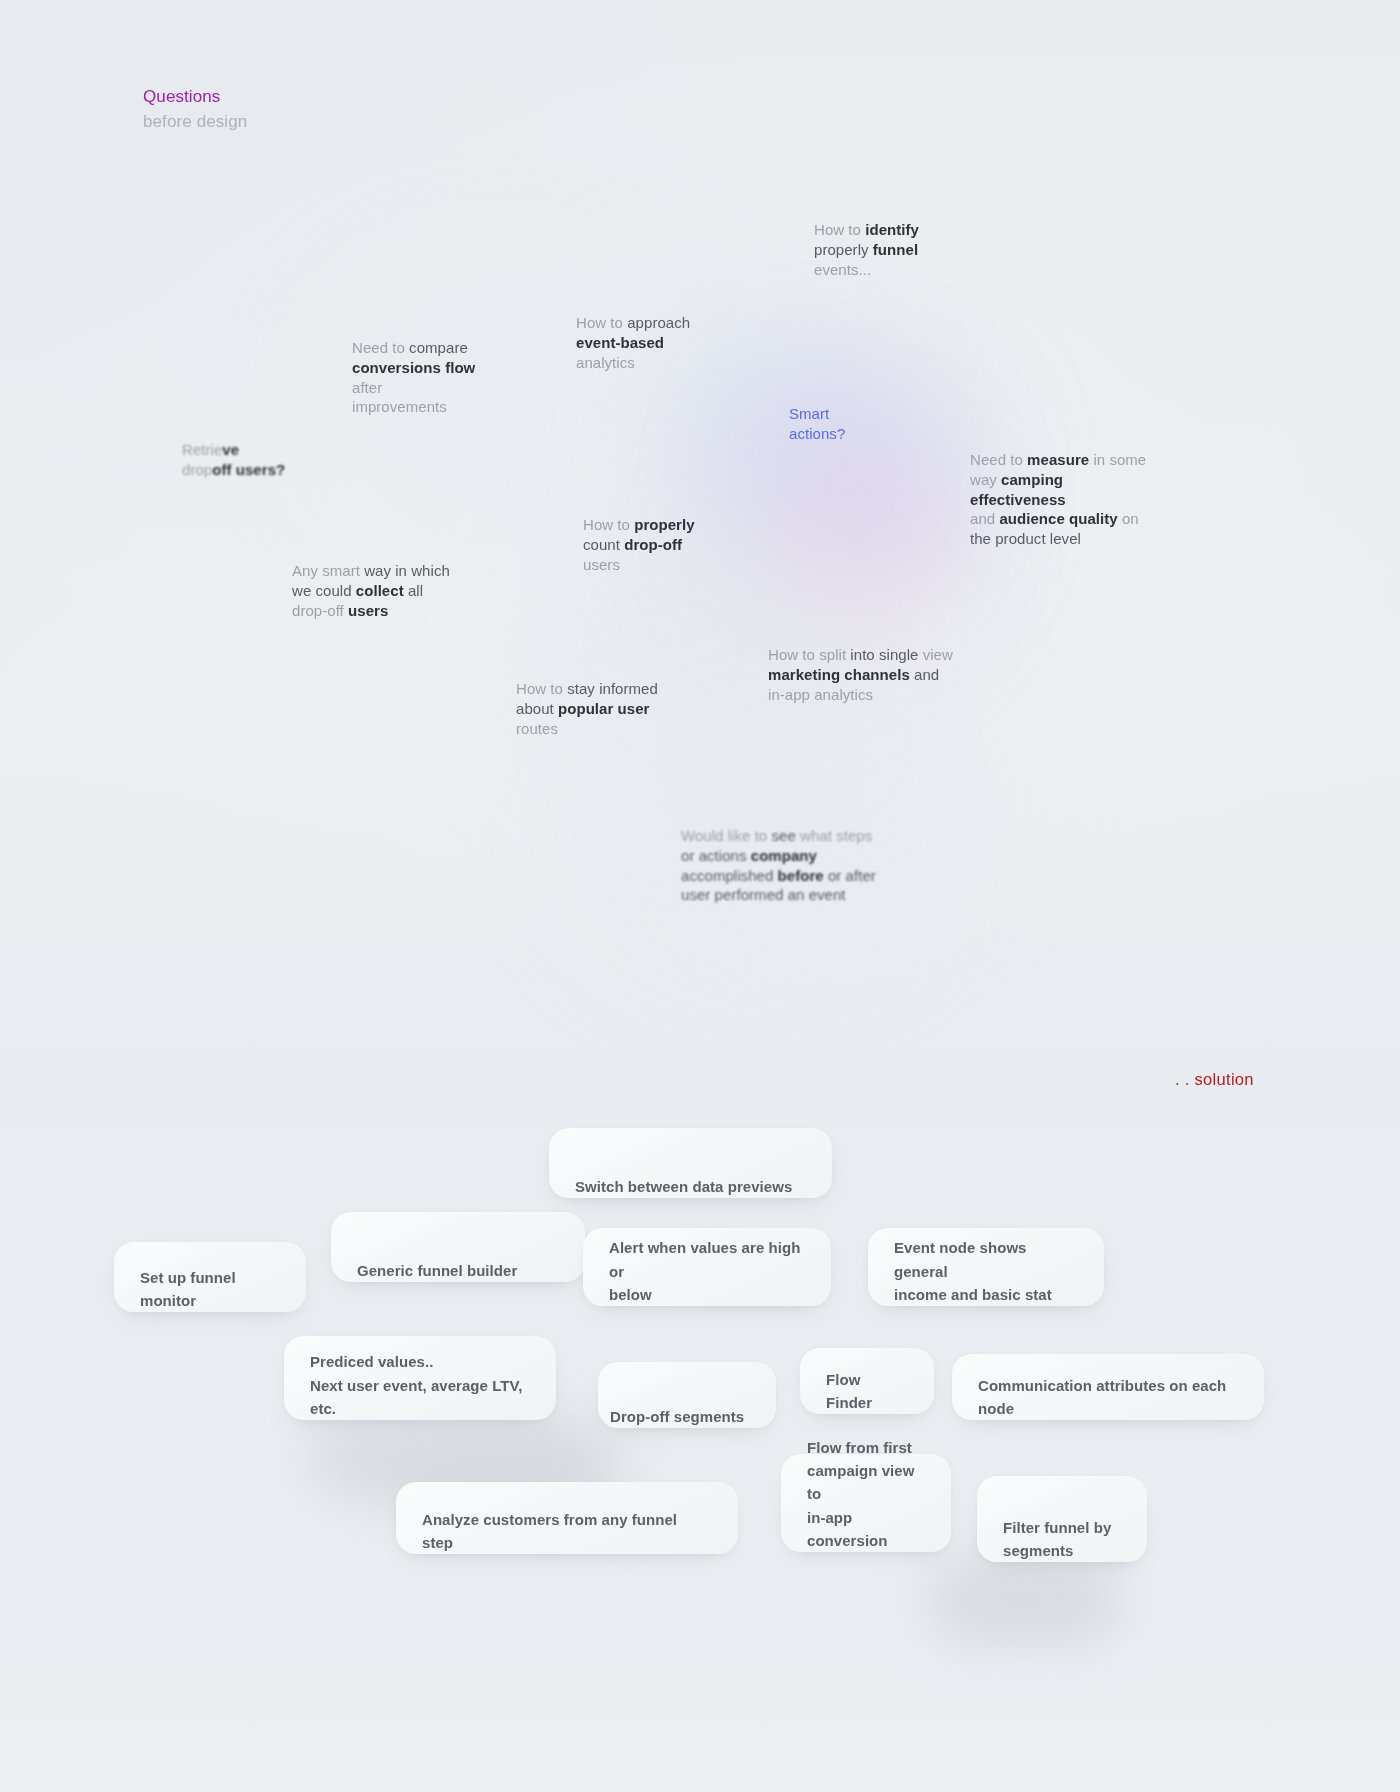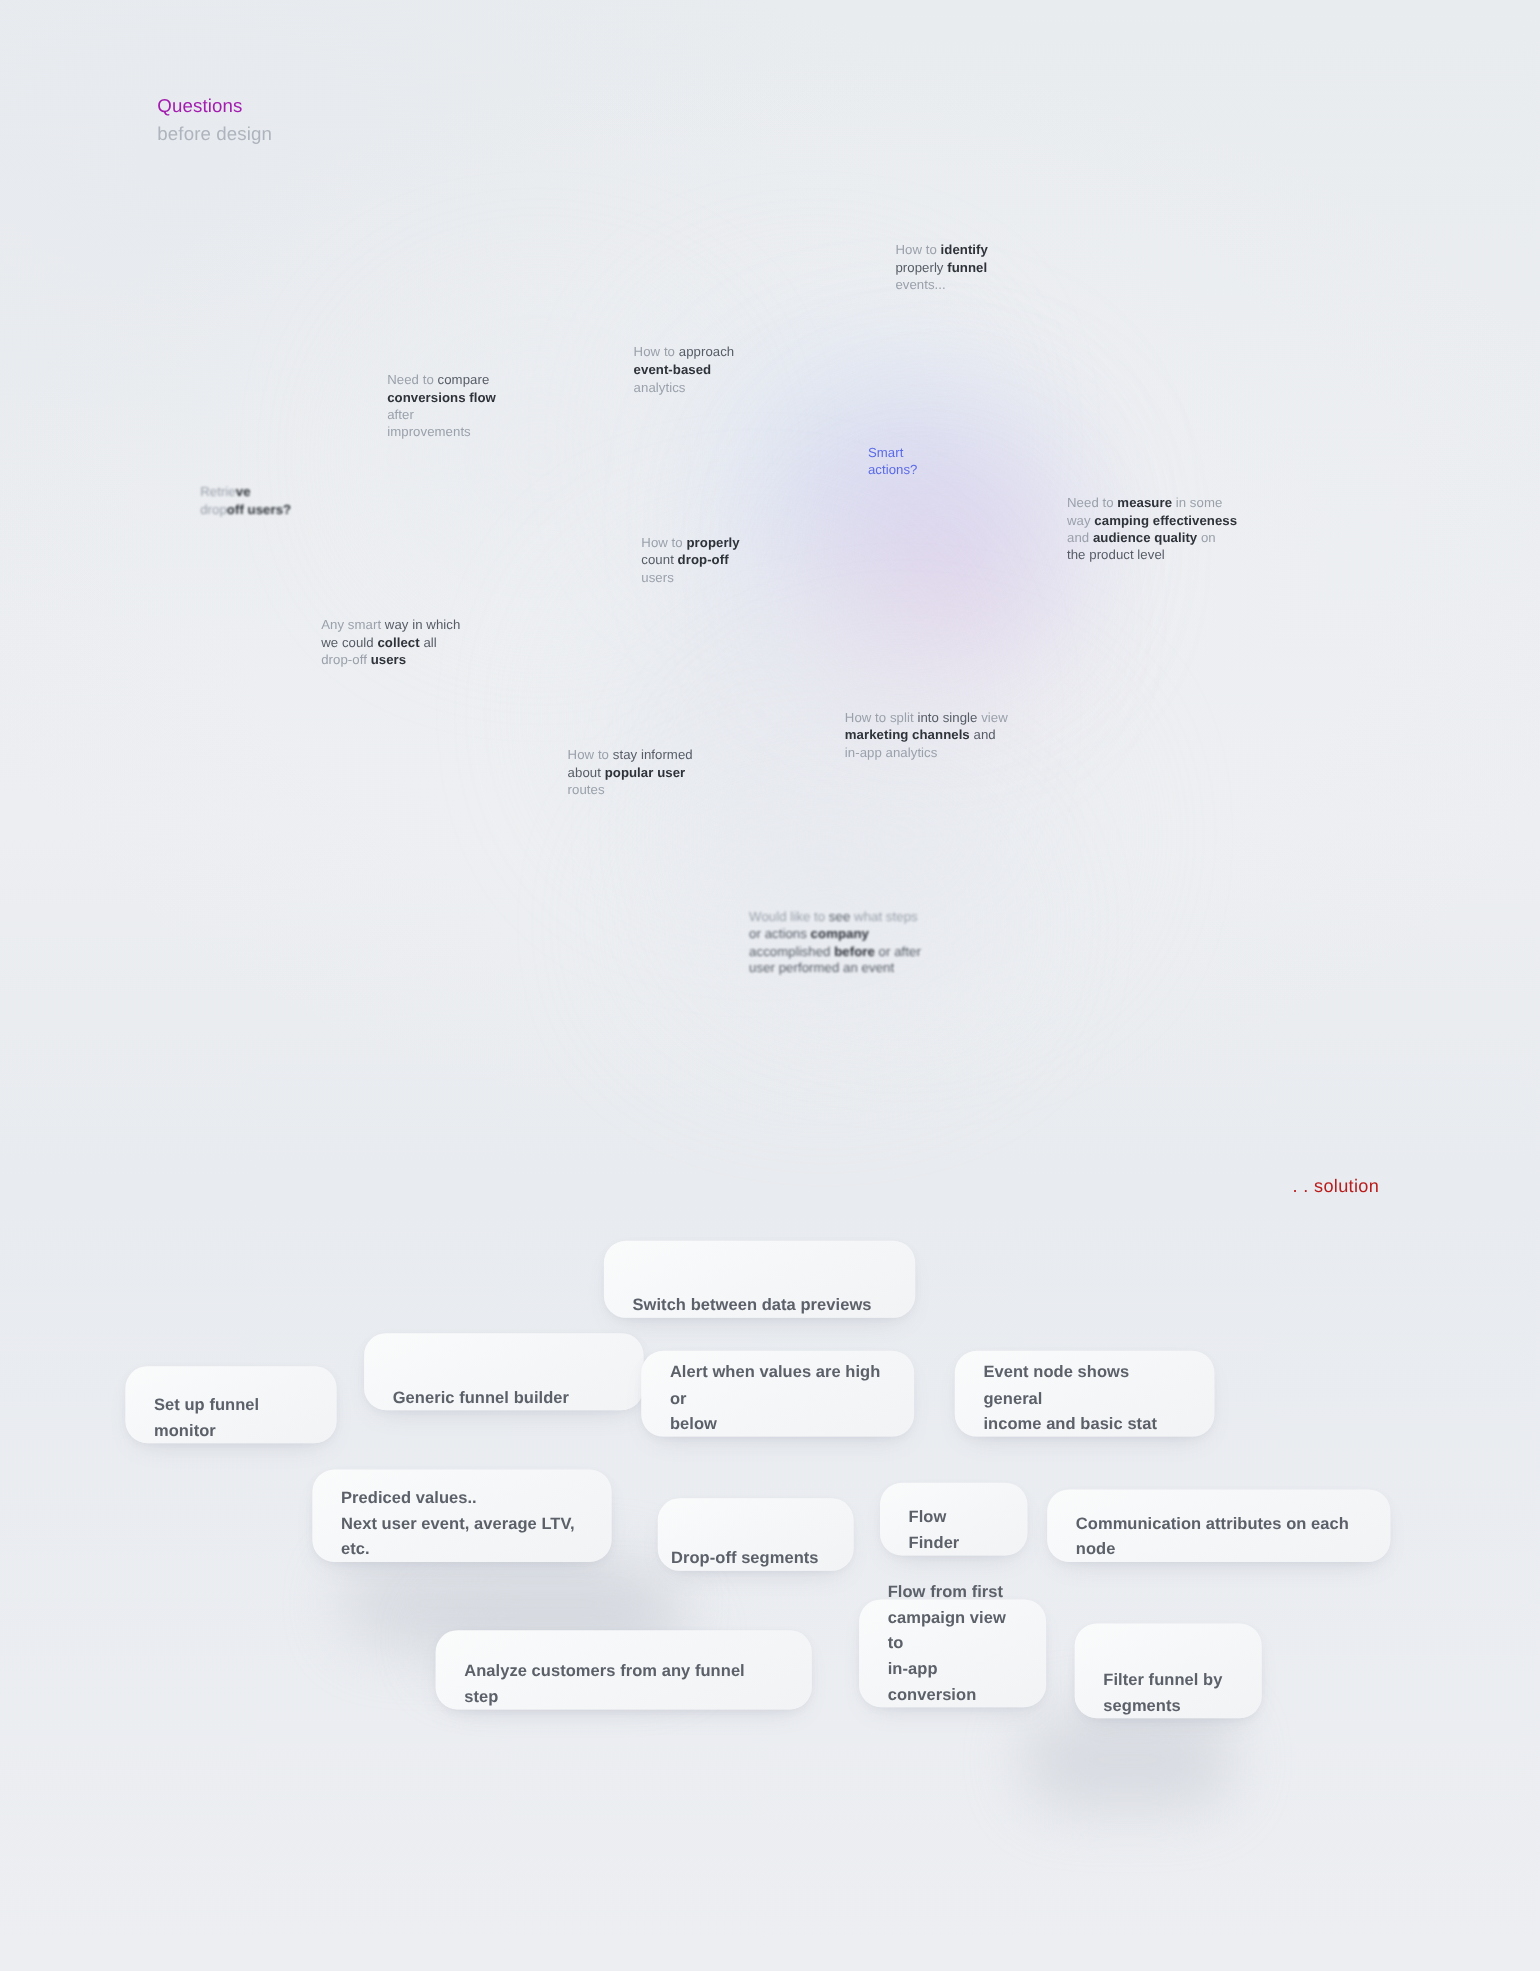--- a/index.html
+++ b/index.html
@@ -28,21 +28,21 @@
   .a6{left:660px;top:640px;width:320px;height:240px;background:#e6e9f0;opacity:.5;}
   .a7{left:360px;top:300px;width:260px;height:230px;background:#e7eaef;opacity:.5;}
   .a8{left:600px;top:740px;width:300px;height:200px;background:#e5e8ee;opacity:.45;}
 
   
   #header{position:absolute;left:143px;top:85px;}
   #header .t1{font-size:17px;color:#a21caf;letter-spacing:.1px;line-height:1.45;}
   #header .t2{font-size:17px;color:#aeb4bd;letter-spacing:.1px;line-height:1.45;}
 
   
-  .note{position:absolute;font-size:12px;line-height:1.32;color:#9aa1ab;letter-spacing:.05px;}
+  .note{position:absolute;font-size:15px;line-height:1.32;color:#9aa1ab;letter-spacing:.05px;}
   .note b{font-weight:700;color:#2e3239;}
   .note .mid{color:#565c66;font-weight:400;}
   .note.soft{filter:blur(.45px);}
   .note.softer{filter:blur(.9px);}
   .note.accent{color:#5a6ae8;}
 
   
   #sol-label{position:absolute;left:1175px;top:1070px;font-size:16.5px;color:#b91c1c;letter-spacing:.3px;}
 
   
@@ -84,21 +84,21 @@
     <div class="t1">Questions</div>
     <div class="t2">before design</div>
   </div>
 
   <div class="note soft" style="left:814px;top:220px;width:130px;"><span>How to </span><b>identify</b><br><span class="mid">properly </span><b>funnel</b><br><span>events...</span></div>
   <div class="note" style="left:576px;top:313px;width:140px;"><span>How to </span><span class="mid">approach</span><br><b>event-based</b><br><span>analytics</span></div>
   <div class="note soft" style="left:352px;top:338px;width:150px;"><span>Need to </span><span class="mid">compare</span><br><b>conversions flow</b><br><span>after</span><br><span>improvements</span></div>
   <div class="note accent" style="left:789px;top:404px;width:90px;"><span>Smart</span><br><span>actions?</span></div>
   <div class="note softer" style="left:182px;top:440px;width:120px;"><span>Retrie</span><b>ve</b><br><span>drop</span><b>off users?</b></div>
   <div class="note" style="left:970px;top:450px;width:190px;"><span>Need to </span><b>measure</b><span> in some</span><br><span>way </span><b>camping effectiveness</b><br><span>and </span><b>audience quality</b><span> on</span><br><span class="mid">the product level</span></div>
-  <div class="note soft" style="left:583px;top:486px;width:135px;"><span>How to </span><b>properly</b><br><span class="mid">count </span><b>drop-off</b><br><span>users</span></div>
+  <div class="note soft" style="left:583px;top:515px;width:135px;"><span>How to </span><b>properly</b><br><span class="mid">count </span><b>drop-off</b><br><span>users</span></div>
   <div class="note" style="left:292px;top:561px;width:170px;"><span>Any smart </span><span class="mid">way in which</span><br><span class="mid">we could </span><b>collect</b><span class="mid"> all</span><br><span>drop-off </span><b>users</b></div>
   <div class="note" style="left:768px;top:645px;width:195px;"><span>How to split </span><span class="mid">into single</span><span> view</span><br><b>marketing channels</b><span class="mid"> and</span><br><span>in-app analytics</span></div>
   <div class="note soft" style="left:516px;top:679px;width:160px;"><span>How to </span><span class="mid">stay informed</span><br><span class="mid">about </span><b>popular user</b><br><span>routes</span></div>
   <div class="note softer" style="left:681px;top:826px;width:210px;"><span>Would like to </span><span class="mid">see</span><span> what steps</span><br><span class="mid">or actions </span><b>company</b><br><span class="mid">accomplished </span><b>before</b><span class="mid"> or after</span><br><span class="mid">user performed </span><span class="mid">an event</span></div>
 
   <div id="sol-label">. . solution</div>
 
   <div class="blob" style="left:310px;top:1418px;width:300px;height:80px;background:#c8ccd4;opacity:.5;"></div>
   <div class="blob" style="left:930px;top:1555px;width:190px;height:90px;background:#c7cbd3;opacity:.52;"></div>
   <div class="blob" style="left:390px;top:1455px;width:240px;height:70px;background:#ccd0d7;opacity:.4;"></div>

